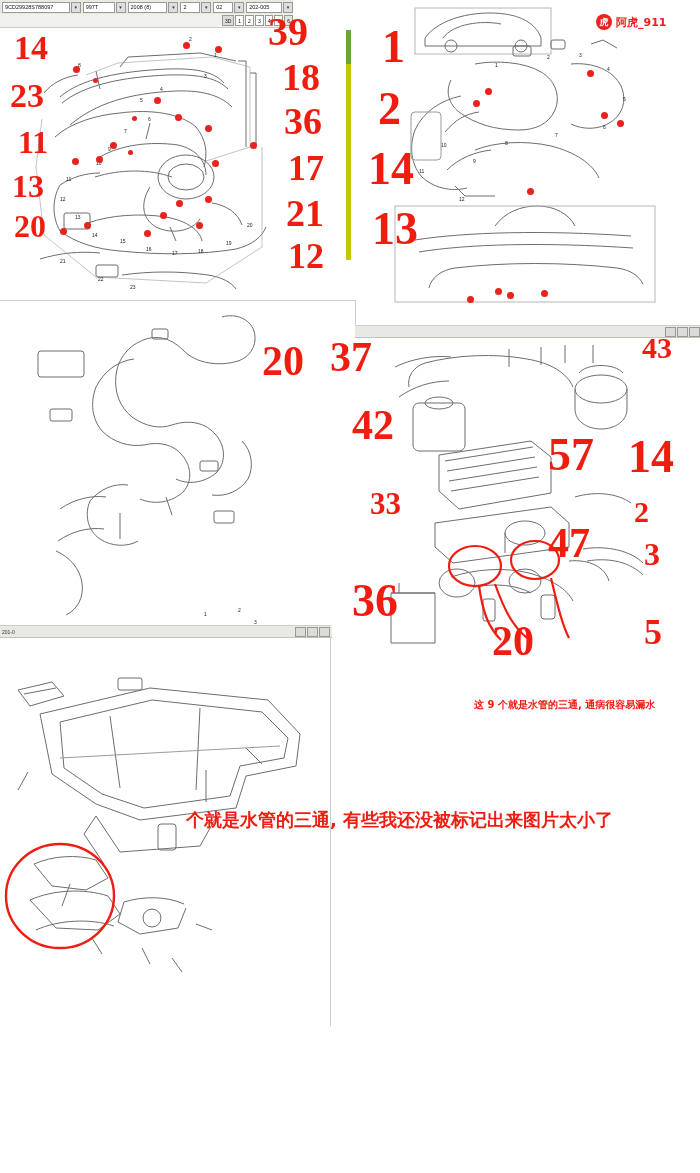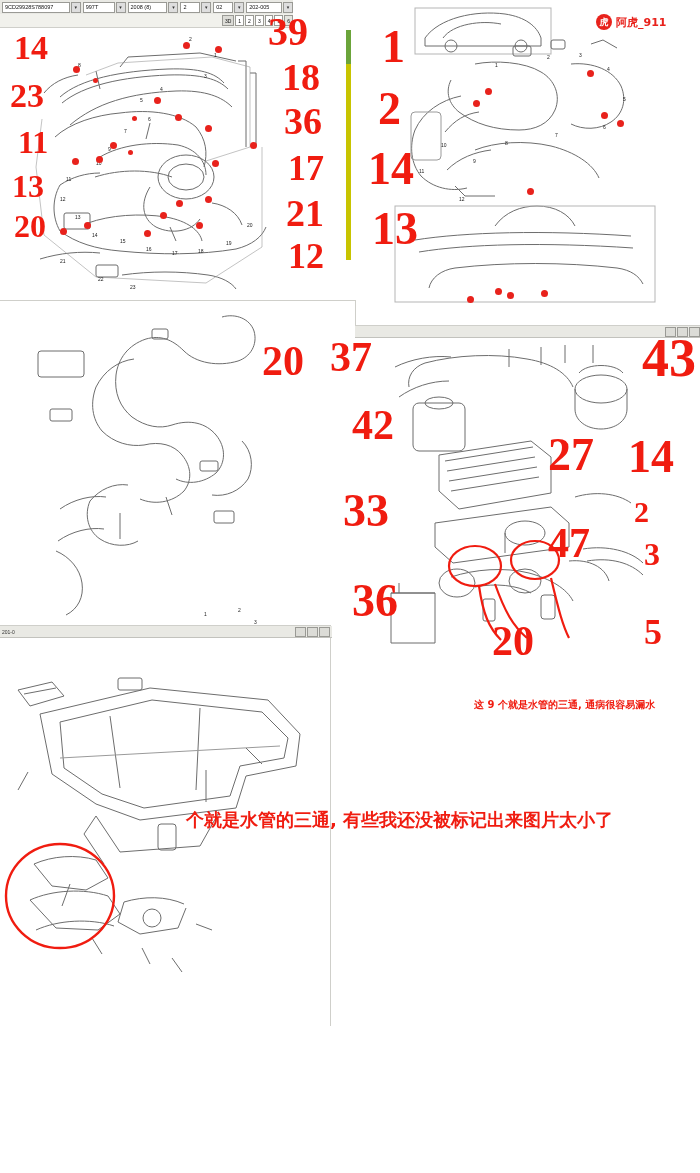--- a/index.html
+++ b/index.html
@@ -432,25 +432,25 @@
 
 <div class="ann" style="left:382px;top:26px;font-size:46px">1</div>
 <div class="ann" style="left:378px;top:88px;font-size:46px">2</div>
 <div class="ann" style="left:368px;top:148px;font-size:46px">14</div>
 <div class="ann" style="left:372px;top:208px;font-size:46px">13</div>
 
 <div class="ann" style="left:262px;top:342px;font-size:42px">20</div>
 <div class="ann" style="left:330px;top:338px;font-size:42px">37</div>
 
 <div class="ann" style="left:352px;top:406px;font-size:42px">42</div>
-<div class="ann" style="left:343px;top:490px;font-size:46px">33</div>
+<div class="ann" style="left:370px;top:490px;font-size:31px">33</div>
 <div class="ann" style="left:352px;top:580px;font-size:46px">36</div>
 
-<div class="ann" style="left:642px;top:334px;font-size:54px">43</div>
-<div class="ann" style="left:548px;top:434px;font-size:46px">27</div>
+<div class="ann" style="left:642px;top:334px;font-size:30px">43</div>
+<div class="ann" style="left:548px;top:434px;font-size:46px">57</div>
 <div class="ann" style="left:628px;top:436px;font-size:46px">14</div>
 <div class="ann" style="left:634px;top:498px;font-size:30px">2</div>
 <div class="ann" style="left:644px;top:540px;font-size:32px">3</div>
 <div class="ann" style="left:644px;top:616px;font-size:36px">5</div>
 <div class="ann" style="left:548px;top:524px;font-size:42px">47</div>
 <div class="ann" style="left:492px;top:622px;font-size:42px">20</div>
 
 <div class="cn" style="left:474px;top:698px;font-size:10px">这 9 个就是水管的三通, 通病很容易漏水</div>
 <div class="cn" style="left:186px;top:808px;font-size:18px">个就是水管的三通, 有些我还没被标记出来图片太小了</div>
 

